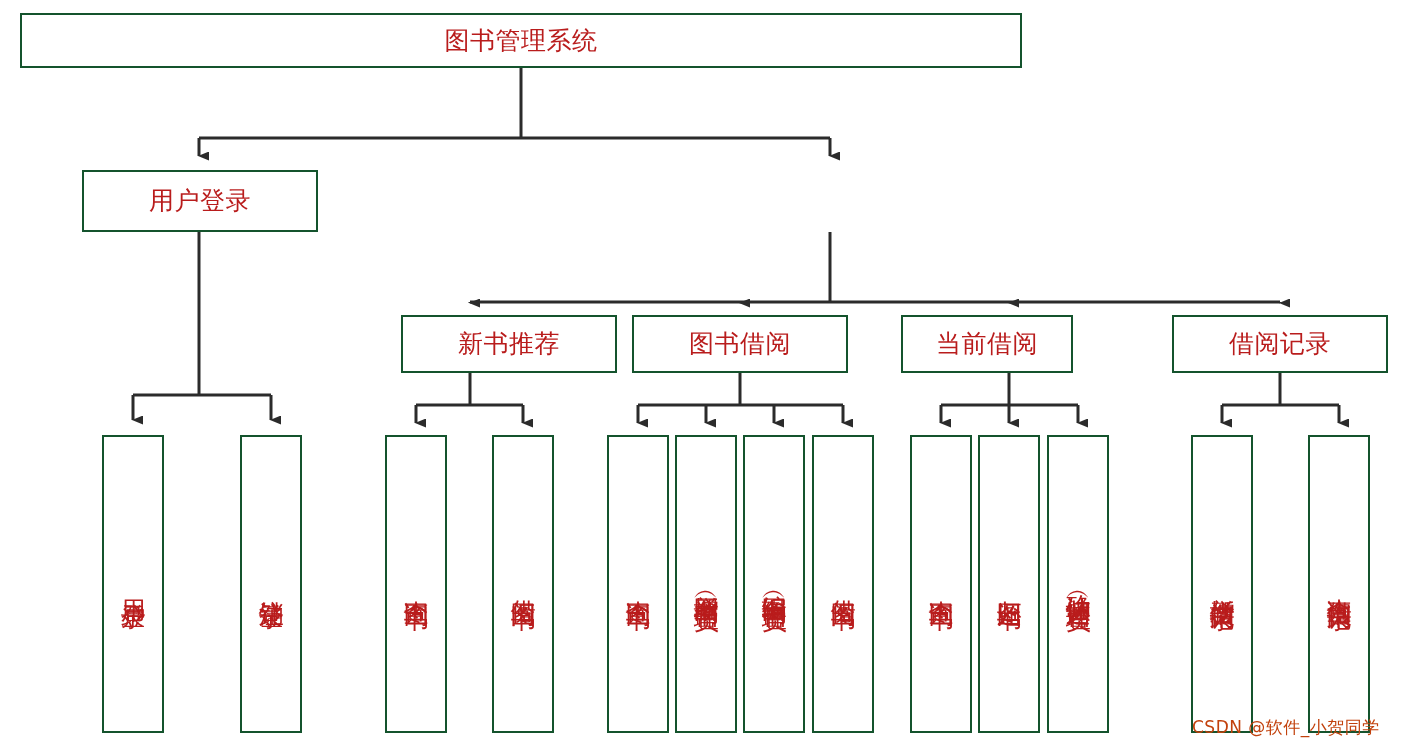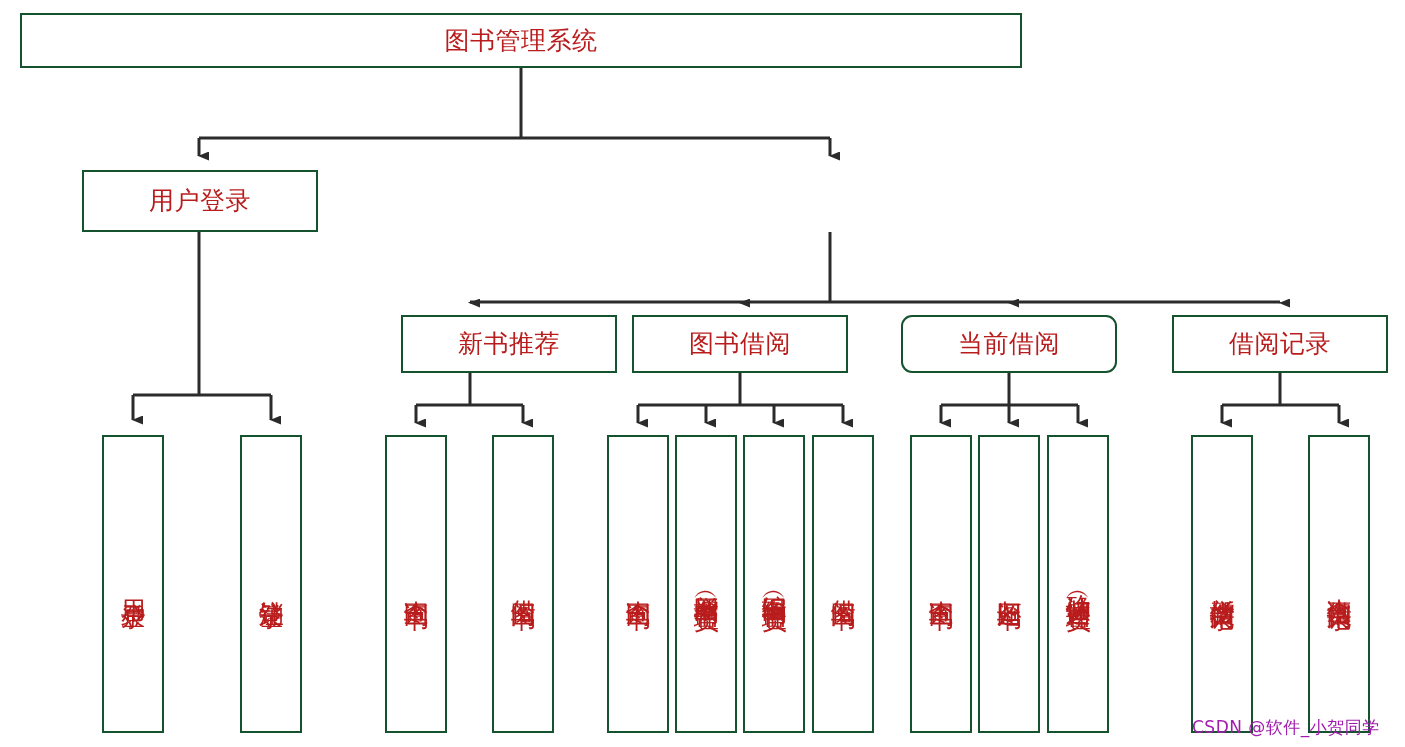--- a/index.html
+++ b/index.html
@@ -57,21 +57,21 @@
     writing-mode: vertical-rl;
     text-orientation: upright;
     font-size: 25px;
     line-height: 1.18;
     letter-spacing: 2px;
     white-space: nowrap;
   }
   .watermark {
     position: absolute;
     font-size: 17px;
-    color: #a21caf;
+    color: #c2410c;
     white-space: nowrap;
     letter-spacing: 0.5px;
   }
 </style>
 </head>
 <body>
 
 <div id="diagram-root">
 
   <svg id="edge-layer" viewBox="0 0 1405 747" xmlns="http://www.w3.org/2000/svg">
@@ -135,21 +135,21 @@
 
 
   <div class="node horizontal" style="left:362px; top:315px; width:216px; height:58px;margin-left:39px;">
     <span class="node-label">新书推荐</span>
   </div>
 
   <div class="node horizontal" style="left:632px; top:315px; width:216px; height:58px;">
     <span class="node-label">图书借阅</span>
   </div>
 
-  <div class="node horizontal" style="left:901px; top:315px; width:216px; height:58px;border-radius:11px;">
+  <div class="node horizontal" style="left:901px; top:315px; width:172px; height:58px;">
     <span class="node-label">当前借阅</span>
   </div>
 
   <div class="node horizontal" style="left:1172px; top:315px; width:216px; height:58px;">
     <span class="node-label">借阅记录</span>
   </div>
 
   <div class="node vertical" style="left:102px; top:435px; width:62px; height:298px;">
     <span class="node-label">用户登录</span>
   </div>

